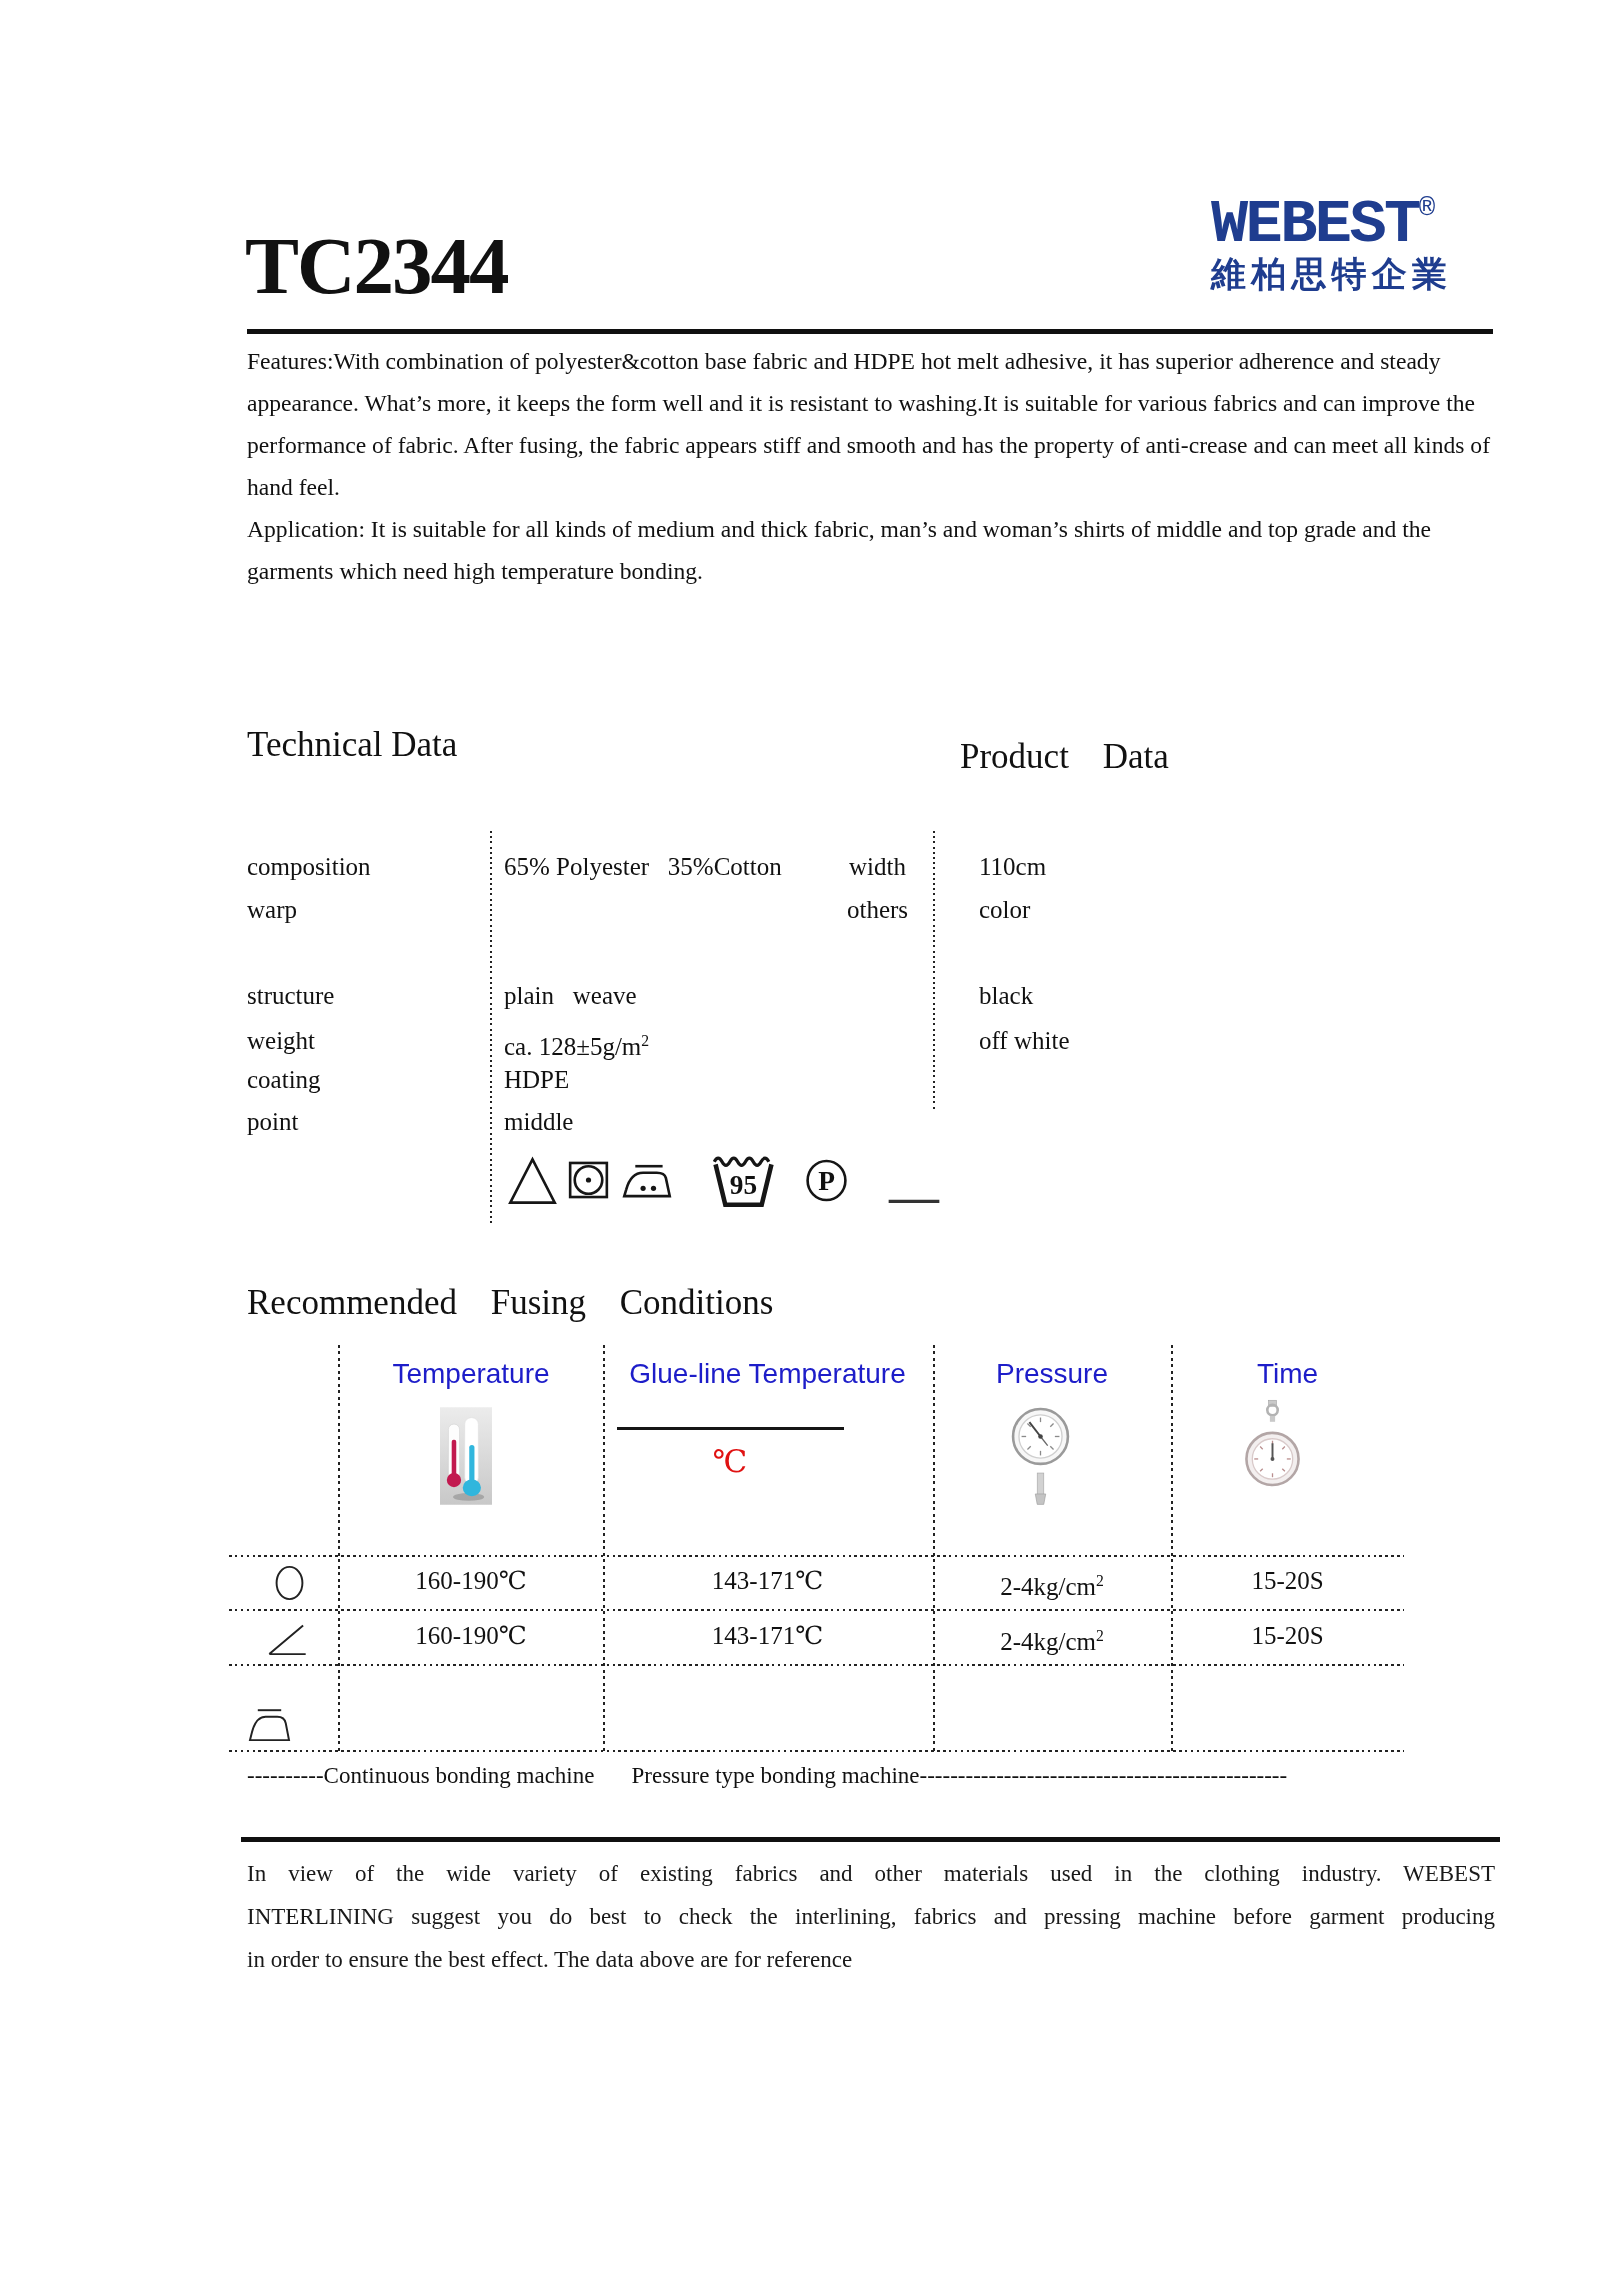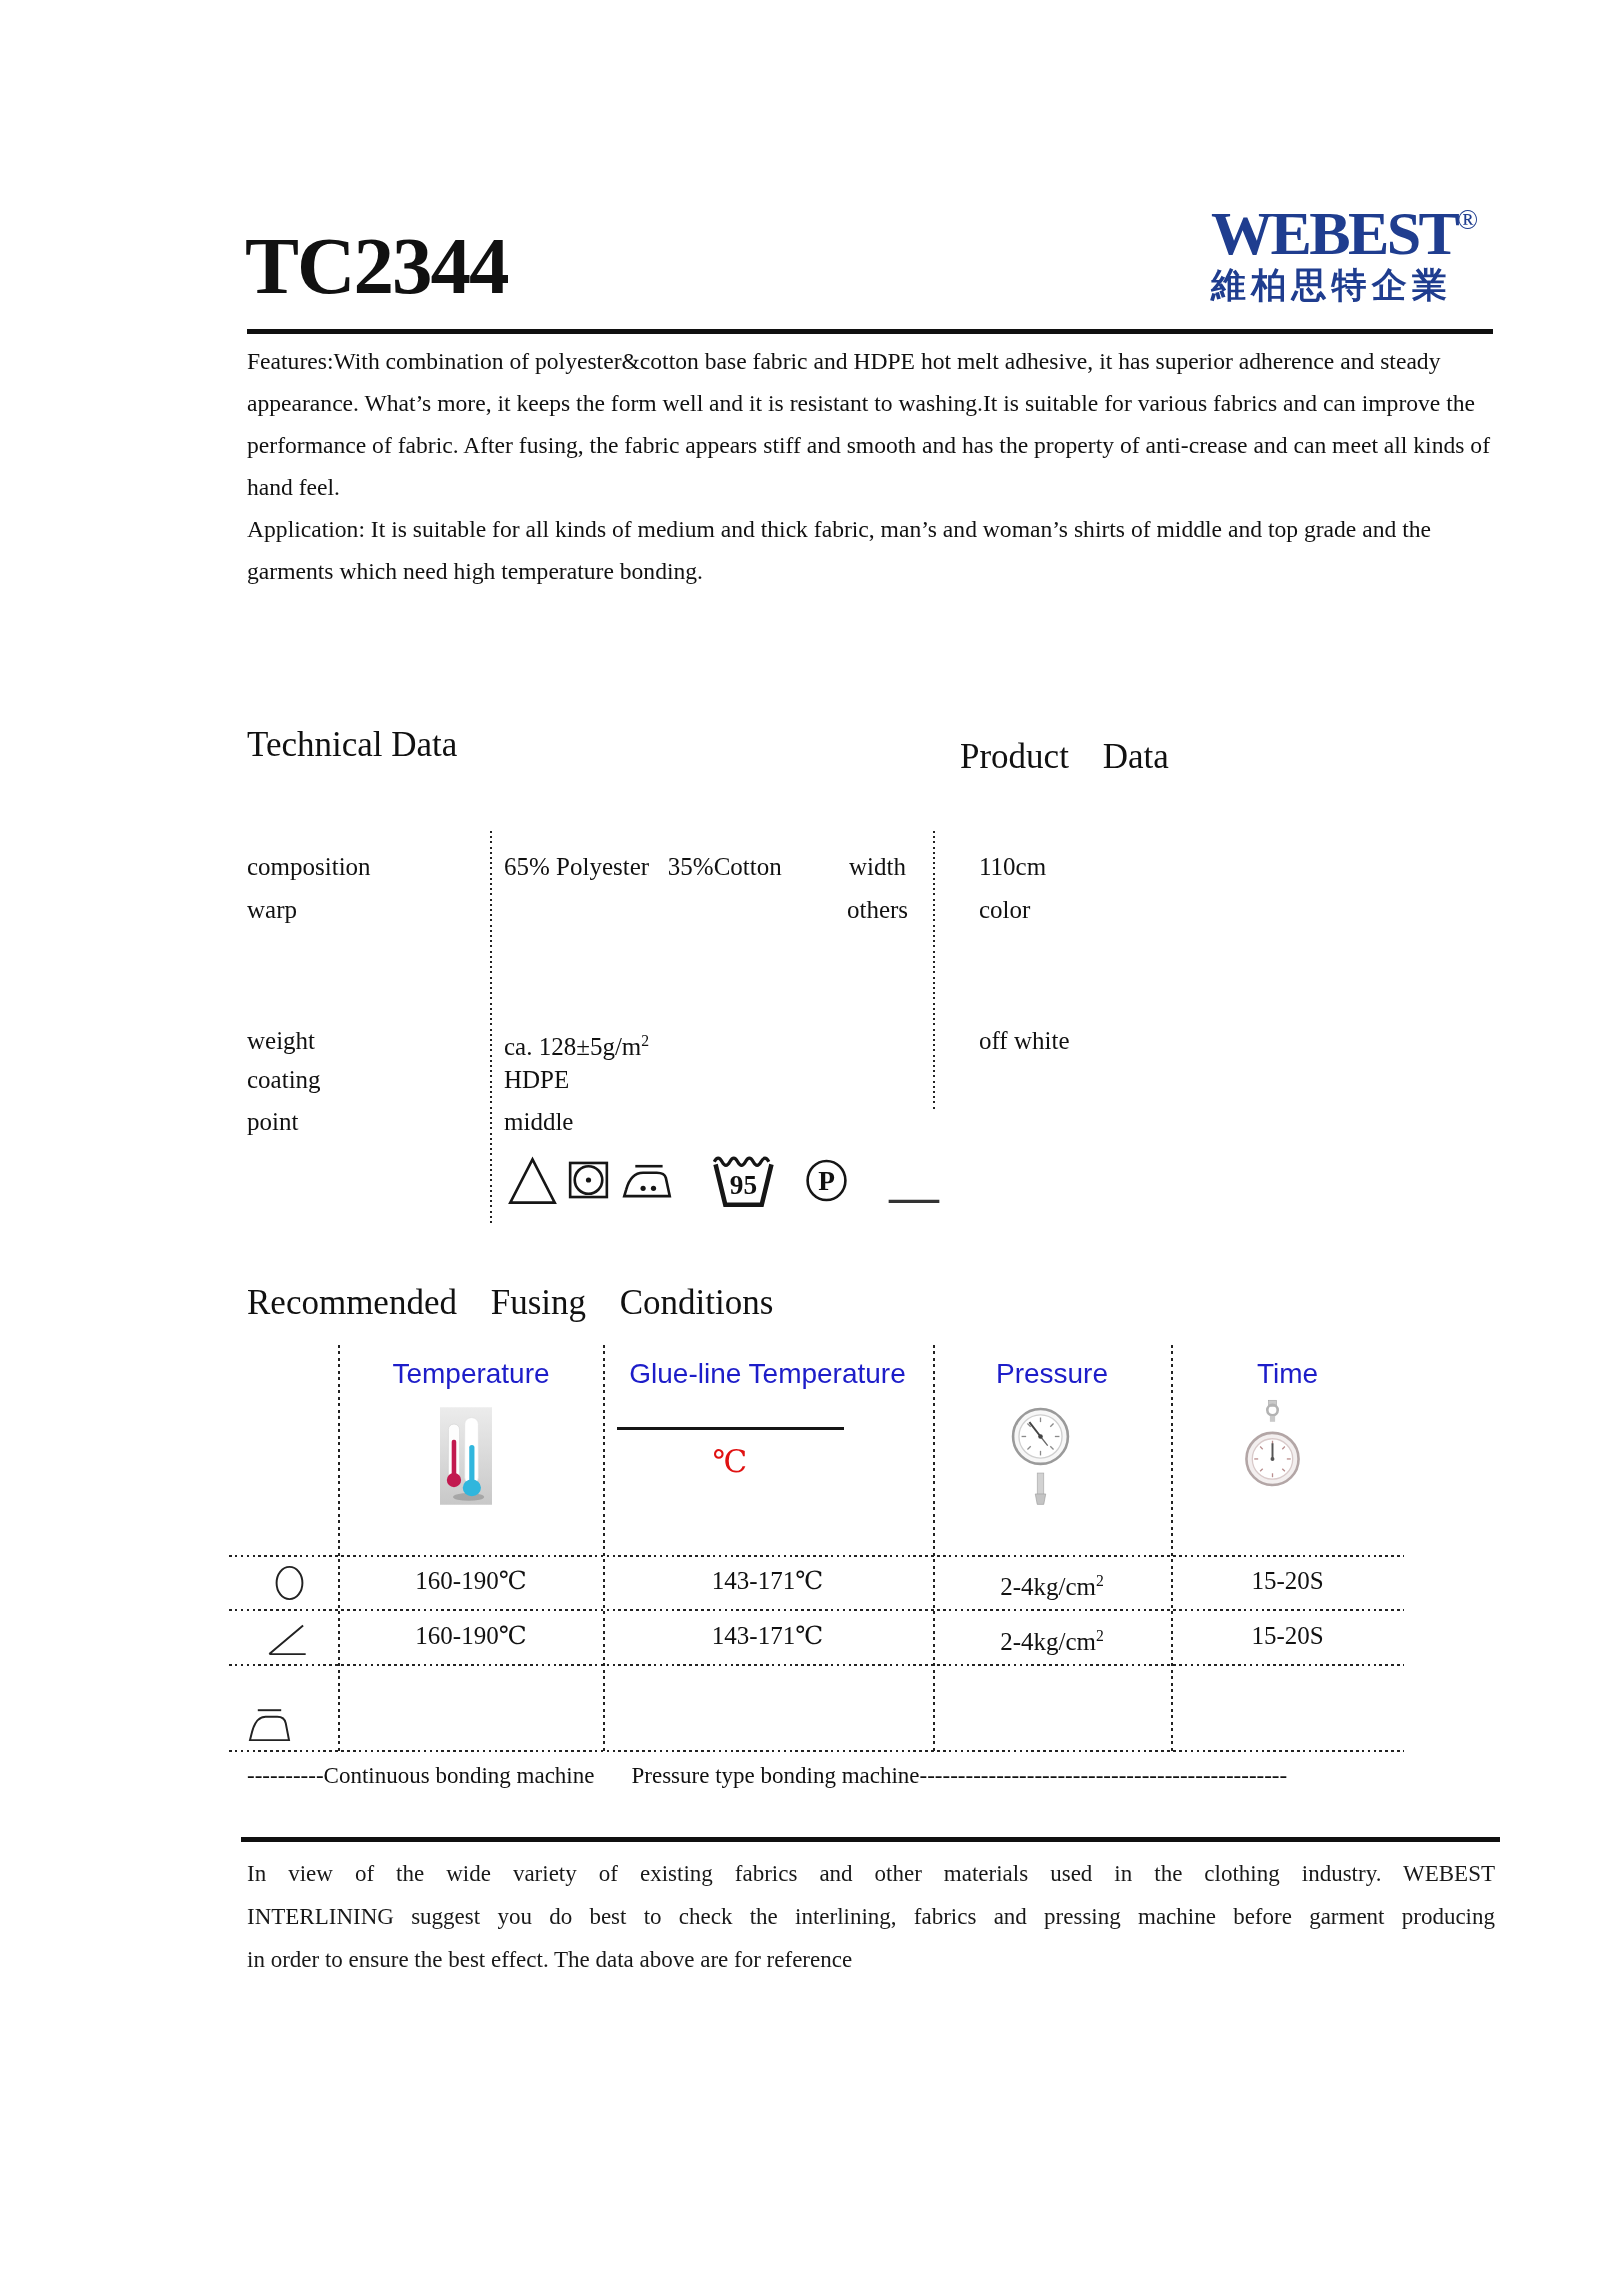--- a/index.html
+++ b/index.html
@@ -5,21 +5,21 @@
   html,body{margin:0;padding:0;background:#888;}
   .page{
     position:relative;width:1623px;height:2295px;background:#ffffff;
     font-family:"Liberation Serif","DejaVu Serif",serif;color:#111;
     overflow:hidden;margin:0 auto;padding-left:33px;
   }
   .abs{position:absolute;}
 
   
   .title{left:245px;top:226px;font-size:81px;font-weight:bold;letter-spacing:-2px;line-height:1;}
-  .logo{left:1211px;top:202px;width:281px;color:#1f3d8f;line-height:1;}
+  .logo{left:1211px;top:194px;width:281px;color:#1f3d8f;line-height:1;font-family:Liberation Mono, monospace;}
   .logo-brand{font-size:62px;font-weight:bold;letter-spacing:-2.6px;}
   .logo-reg{font-size:27.5px;vertical-align:25px;letter-spacing:0;}
   .logo-cn{font-size:35px;font-weight:bold;letter-spacing:5.2px;margin-top:3.9px;white-space:nowrap;}
   .rule{background:#101010;}
   .rule-top{left:247px;top:329px;width:1246px;height:5.2px;}
   .rule-bottom{left:241px;top:1837px;width:1259px;height:4.6px;}
 
   
   .intro{left:247px;top:340px;width:1254px;font-size:23.6px;line-height:42px;}
   .intro p{margin:0;}
@@ -96,20 +96,25 @@
   <div class="abs trow" style="top:850px">
     <span class="tlabel">composition</span>
     <span class="tval">65% Polyester   35%Cotton</span>
     <span class="tsub">width</span>
     <span class="tprod">110cm</span>
   </div>
   <div class="abs trow" style="top:893px">
     <span class="tlabel">warp</span>
     <span class="tsub">others</span>
     <span class="tprod">color</span>
+  </div>
+  <div class="abs trow" style="top:979px">
+    <span class="tlabel">structure</span>
+    <span class="tval">plain   weave</span>
+    <span class="tprod">black</span>
   </div>
   <div class="abs trow" style="top:1024px">
     <span class="tlabel">weight</span>
     <span class="tval"><span>ca. 128±5g/m</span><sup>2</sup></span>
     <span class="tprod">off white</span>
   </div>
   <div class="abs trow" style="top:1063px">
     <span class="tlabel">coating</span>
     <span class="tval">HDPE</span>
   </div>

